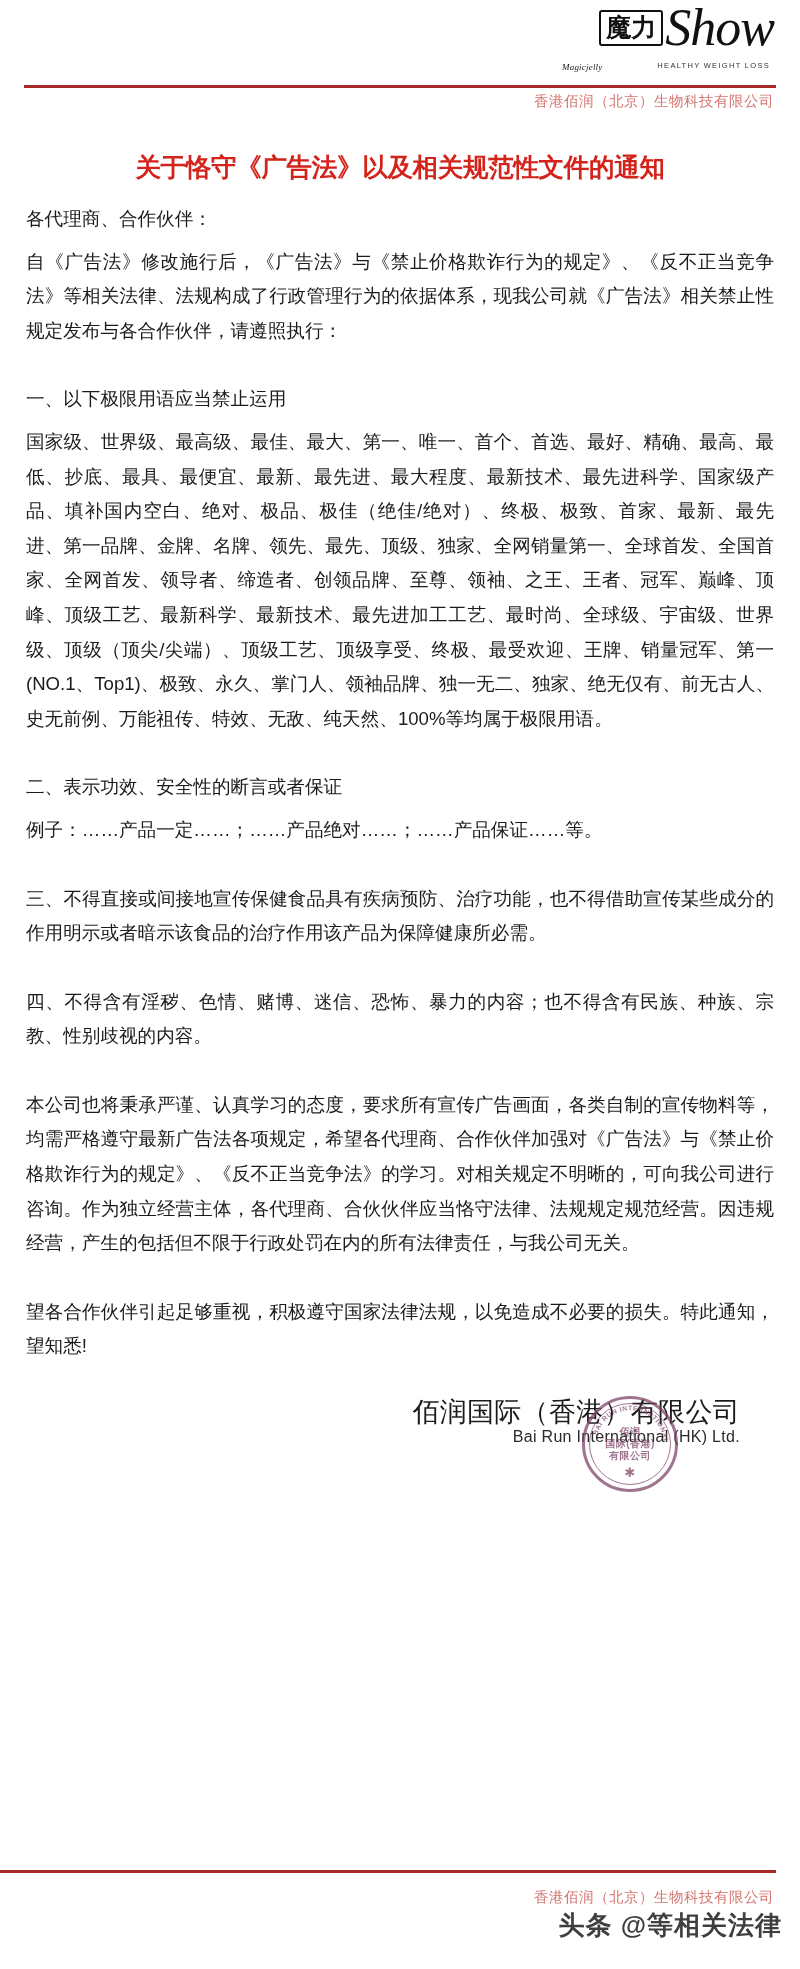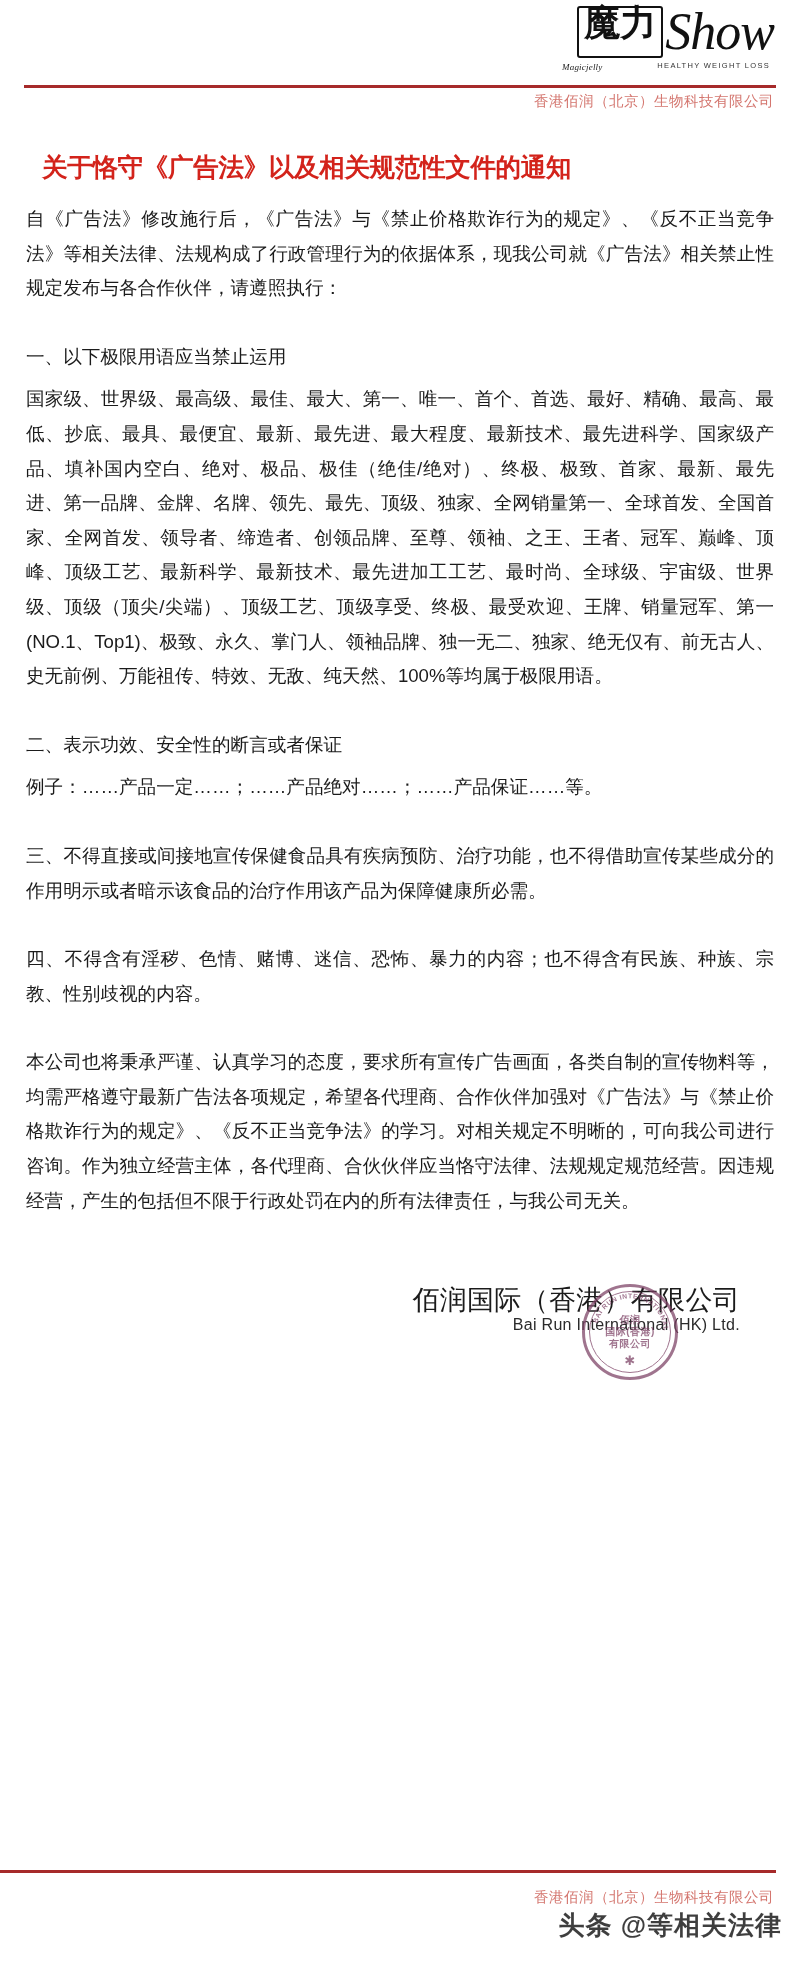--- a/index.html
+++ b/index.html
@@ -39,22 +39,22 @@
     color: #111;
     letter-spacing: 0px;
     line-height: 38px;
     white-space: nowrap;
     display: inline-block;
   }
   .logo-box {
     display: inline-block;
     border: 2.5px solid #111;
     border-radius: 3px;
-    padding: 0px 5px 18px 5px;
-    font-size: 36px;
+    padding: 0px 5px 2px 5px;
+    font-size: 25px;
     font-weight: bold;
     font-family: "Liberation Sans", sans-serif;
     line-height: 30px;
     vertical-align: middle;
     position: relative;
   }
   .logo-script {
     font-family: "Liberation Serif", "DejaVu Serif", serif;
     font-style: italic;
     font-size: 52px;
@@ -102,20 +102,21 @@
   
   .doc-title {
     margin: 38px 0 0 0;
     padding: 0 42px;
     font-size: 25.5px;
     font-weight: bold;
     color: #d3231b;
     letter-spacing: -0.3px;
     line-height: 34px;
     white-space: nowrap;
+    text-align: center;
   }
 
   
   .body-area {
     padding: 18px 26px 0 26px;
   }
   .para {
     font-size: 18.6px;
     line-height: 34.6px;
     color: #1b1b1b;
@@ -247,20 +248,21 @@
       <span class="logo-sub-right">HEALTHY WEIGHT LOSS</span>
     </div>
     <div class="rule-top"></div>
     <div class="header-company">香港佰润（北京）生物科技有限公司</div>
   </div>
 
   <h1 class="doc-title">关于恪守《广告法》以及相关规范性文件的通知</h1>
 
   <div class="body-area">
 
+    <p class="para">各代理商、合作伙伴：</p>
     <p class="para">自《广告法》修改施行后，《广告法》与《禁止价格欺诈行为的规定》、《反不正当竞争法》等相关法律、法规构成了行政管理行为的依据体系，现我公司就《广告法》相关禁止性规定发布与各合作伙伴，请遵照执行：</p>
 
     <div class="gap-md"></div>
 
     <p class="para">一、以下极限用语应当禁止运用</p>
     <p class="para">国家级、世界级、最高级、最佳、最大、第一、唯一、首个、首选、最好、精确、最高、最低、抄底、最具、最便宜、最新、最先进、最大程度、最新技术、最先进科学、国家级产品、填补国内空白、绝对、极品、极佳（绝佳/绝对）、终极、极致、首家、最新、最先进、第一品牌、金牌、名牌、领先、最先、顶级、独家、全网销量第一、全球首发、全国首家、全网首发、领导者、缔造者、创领品牌、至尊、领袖、之王、王者、冠军、巅峰、顶峰、顶级工艺、最新科学、最新技术、最先进加工工艺、最时尚、全球级、宇宙级、世界级、顶级（顶尖/尖端）、顶级工艺、顶级享受、终极、最受欢迎、王牌、销量冠军、第一(NO.1、Top1)、极致、永久、掌门人、领袖品牌、独一无二、独家、绝无仅有、前无古人、史无前例、万能祖传、特效、无敌、纯天然、100%等均属于极限用语。</p>
 
     <div class="gap-md"></div>
 
     <p class="para">二、表示功效、安全性的断言或者保证</p>
@@ -273,20 +275,21 @@
     <div class="gap-md"></div>
 
     <p class="para">四、不得含有淫秽、色情、赌博、迷信、恐怖、暴力的内容；也不得含有民族、种族、宗教、性别歧视的内容。</p>
 
     <div class="gap-md"></div>
 
     <p class="para">本公司也将秉承严谨、认真学习的态度，要求所有宣传广告画面，各类自制的宣传物料等，均需严格遵守最新广告法各项规定，希望各代理商、合作伙伴加强对《广告法》与《禁止价格欺诈行为的规定》、《反不正当竞争法》的学习。对相关规定不明晰的，可向我公司进行咨询。作为独立经营主体，各代理商、合伙伙伴应当恪守法律、法规规定规范经营。因违规经营，产生的包括但不限于行政处罚在内的所有法律责任，与我公司无关。</p>
 
     <div class="gap-md"></div>
 
+    <p class="para">望各合作伙伴引起足够重视，积极遵守国家法律法规，以免造成不必要的损失。特此通知，望知悉!</p>
 
     <div class="sign-block">
       <div class="sign-cn">佰润国际（香港）有限公司</div>
       <div class="sign-en">Bai Run International (HK) Ltd.</div>
       <div class="seal">
         <svg class="seal-arc" viewBox="0 0 96 96">
           <defs>
             <path id="sealArcPath" d="M 12,48 A 36,36 0 1 1 84,48"></path>
             <path id="sealArcPathBottom" d="M 14,48 A 34,34 0 0 0 82,48"></path>
           </defs>

